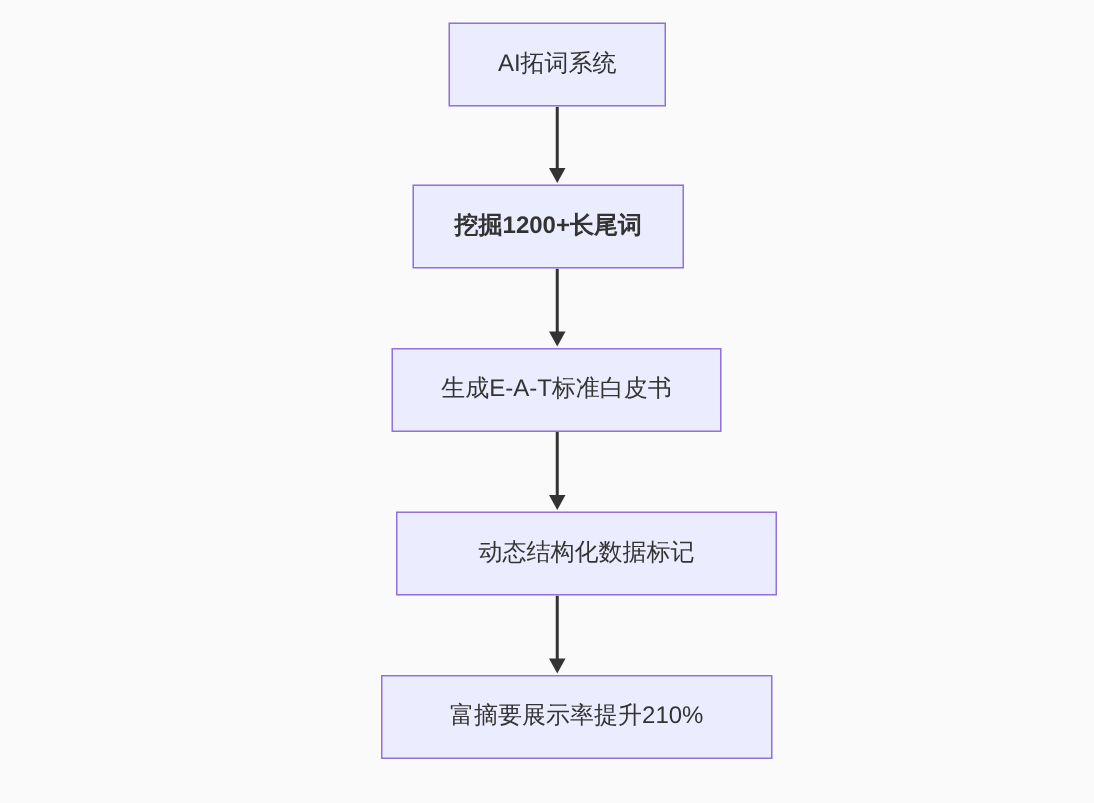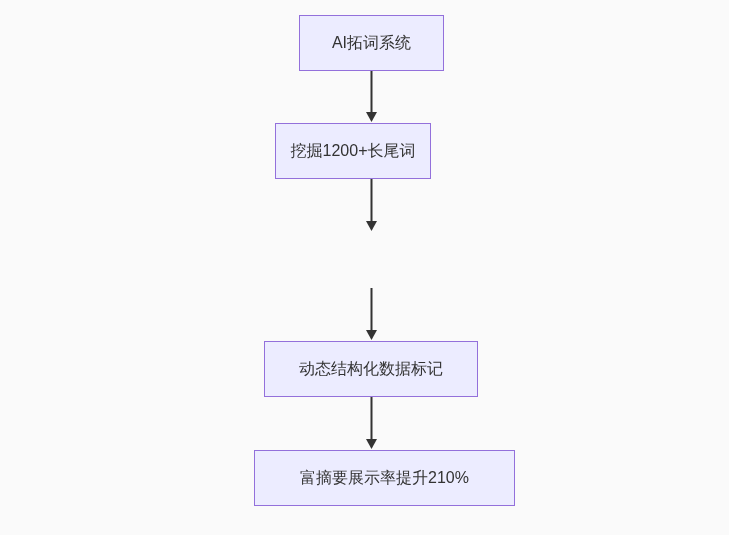--- a/index.html
+++ b/index.html
@@ -73,26 +73,29 @@
     <g>
       <line class="edge-line" x1="371.5" y1="397" x2="371.5" y2="441"></line>
       <polygon class="edge-head" points="371.5,449 366,439 377,439"></polygon>
     </g>
   </svg>
 
   <div class="node" style="left:299px; top:15px;  width:145px;">
     <span class="label">AI拓词系统</span>
   </div>
 
-  <div class="node" style="left:275px; top:123px; width:156px;">
+  <div class="node" style="left:275px; top:123px; width:181px;font-weight:bold;">
     <span class="label">挖掘1200+长尾词</span>
   </div>
 
+  <div class="node" style="left:261px; top:232px; width:220px;">
+    <span class="label">生成E-A-T标准白皮书</span>
+  </div>
 
-  <div class="node" style="left:264px; top:341px; width:214px;">
+  <div class="node" style="left:264px; top:341px; width:254px;">
     <span class="label">动态结构化数据标记</span>
   </div>
 
   <div class="node" style="left:254px; top:450px; width:261px;">
     <span class="label">富摘要展示率提升210%</span>
   </div>
 
 </div>
 
 </body></html>

